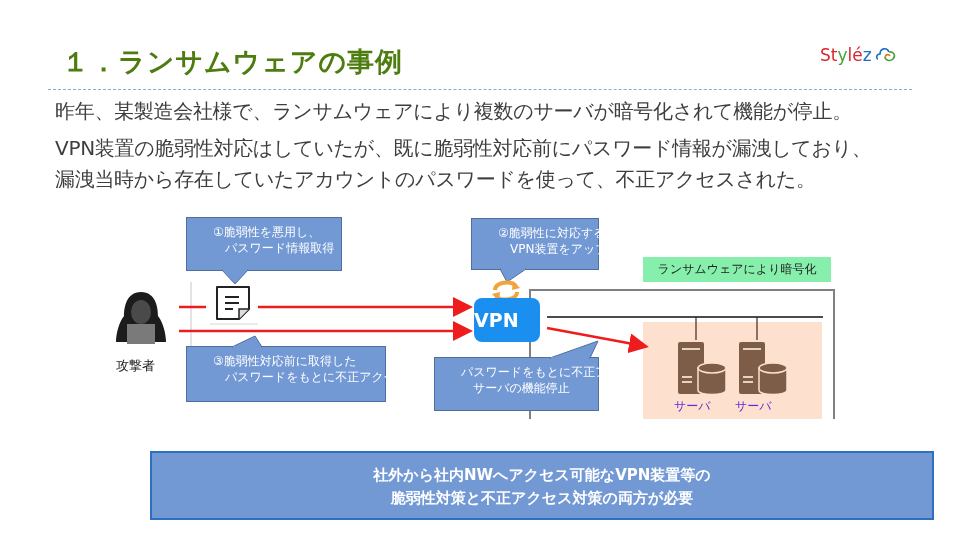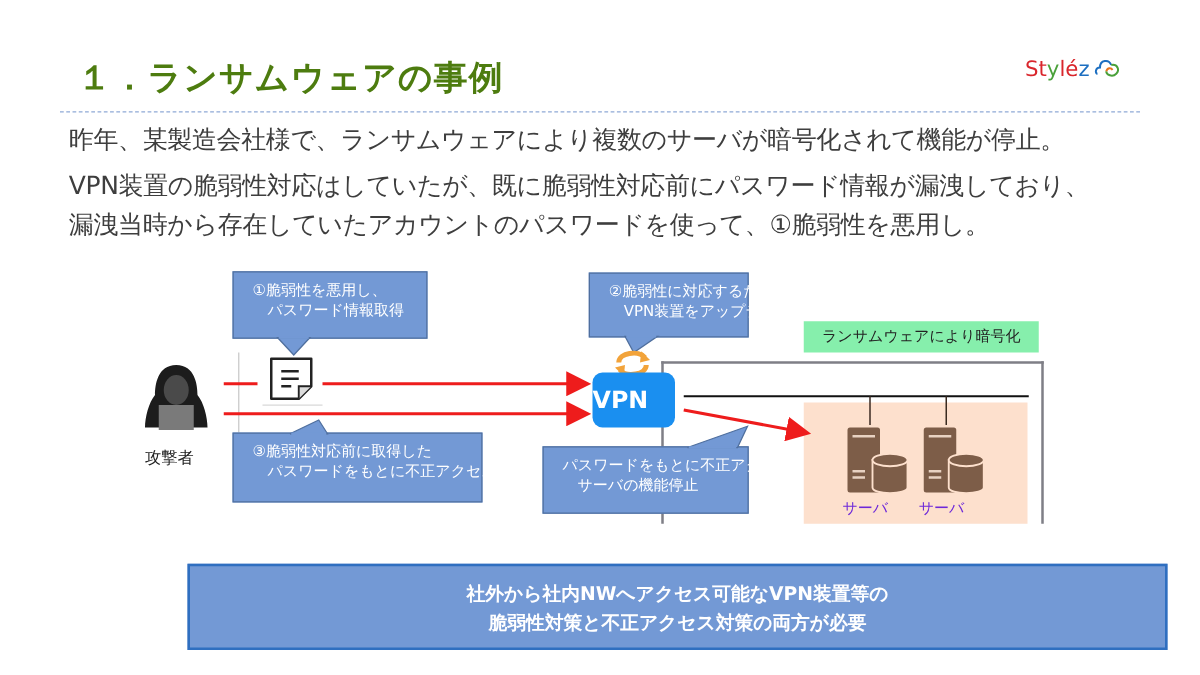--- a/index.html
+++ b/index.html
@@ -5,21 +5,21 @@
   html,body{margin:0;padding:0;background:#fff;}
   body{width:960px;height:540px;position:relative;overflow:hidden;font-family:"DejaVu Sans","Liberation Sans",sans-serif;}
   .abs{position:absolute;}
   #title{left:62px;top:44px;font-size:27px;font-weight:bold;color:#4d7c0f;letter-spacing:1px;white-space:nowrap;}
   #title-rule{left:48px;top:89px;width:864px;height:0;border-top:1px dashed #8fa9d6;}
   #logo{left:820px;top:44px;width:80px;height:24px;font-size:17px;white-space:nowrap;}
   .lead{left:55px;font-size:20px;color:#3e3e3e;white-space:nowrap;letter-spacing:-0.3px;}
   #lead1{top:98px;}
   #lead2{top:135px;}
   #lead3{top:166px;}
-  .callout{background:#7399d5;border:1px solid #4f6f9e;color:#fff;font-size:12px;line-height:16px;padding:6px 15px;box-sizing:border-box;white-space:pre;}
+  .callout{background:#7399d5;border:1px solid #4f6f9e;color:#fff;font-size:12px;line-height:16px;padding:6px 26px;box-sizing:border-box;white-space:pre;}
   #c1{left:186px;top:217px;width:156px;height:54px;}
   #c2{left:471px;top:218px;width:128px;height:52px;}
   #c3{left:186px;top:346px;width:200px;height:56px;}
   #c4{left:434px;top:357px;width:165px;height:54px;}
   #ransom-label{left:643px;top:257px;width:188px;height:25px;background:#86efac;font-size:12px;line-height:25px;text-align:center;color:#222;}
   #net-box{left:529px;top:289px;width:306px;height:130px;border:2px solid #7f7f86;border-bottom:none;box-sizing:border-box;background:#fff;}
   #server-zone{left:643px;top:322px;width:179px;height:97px;background:#fde0cd;}
   #vpn{left:474px;top:298px;width:66px;height:44px;background:#1a8ff0;border-radius:8px;color:#fff;font-weight:bold;font-size:19px;line-height:44px;text-align:left;}
   #attacker-label{left:116px;top:357px;font-size:13px;color:#222;}
   .server-label{font-size:12px;color:#6d28d9;}
@@ -35,21 +35,21 @@
   <span id="logo-text"><span style="color: rgb(217, 38, 44);">S</span><span style="color: rgb(217, 38, 44);">t</span><span style="color: rgb(74, 161, 58);">y</span><span style="color: rgb(217, 38, 44);">l</span><span style="color: rgb(217, 38, 44);">é</span><span style="color: rgb(29, 111, 193);">z</span></span>
   <svg width="22" height="20" viewBox="0 0 22 20" style="vertical-align:-3px;margin-left:-2px;">
     <path d="M3 15 C1 15 1 10 5 10 C5 4 12 3 14 8" fill="none" stroke="#1d6fc1" stroke-width="1.6"></path>
     <path d="M14 8 C19 7 21 12 18 15 C15 18 10 16 10 13" fill="none" stroke="#4aa13a" stroke-width="1.6"></path>
     <path d="M10 13 C11 10 14 10 15 12" fill="none" stroke="#e8741c" stroke-width="1.6"></path>
   </svg>
 </div>
 
 <div id="lead1" class="abs lead">昨年、某製造会社様で、ランサムウェアにより複数のサーバが暗号化されて機能が停止。</div>
 <div id="lead2" class="abs lead">VPN装置の脆弱性対応はしていたが、既に脆弱性対応前にパスワード情報が漏洩しており、</div>
-<div id="lead3" class="abs lead">漏洩当時から存在していたアカウントのパスワードを使って、①脆弱性を悪用し。</div>
+<div id="lead3" class="abs lead">漏洩当時から存在していたアカウントのパスワードを使って、不正アクセスされた。</div>
 
 <div id="ransom-label" class="abs">ランサムウェアにより暗号化</div>
 <div id="net-box" class="abs"></div>
 <div id="server-zone" class="abs"></div>
 
 <svg class="abs" style="left:0;top:0;" width="960" height="540">
   <defs>
     <marker id="arrowRed" markerWidth="8" markerHeight="8" refX="6" refY="4" orient="auto" markerUnits="strokeWidth">
       <path d="M0,0 L8,4 L0,8 z" fill="#ee1c1c"></path>
     </marker>

